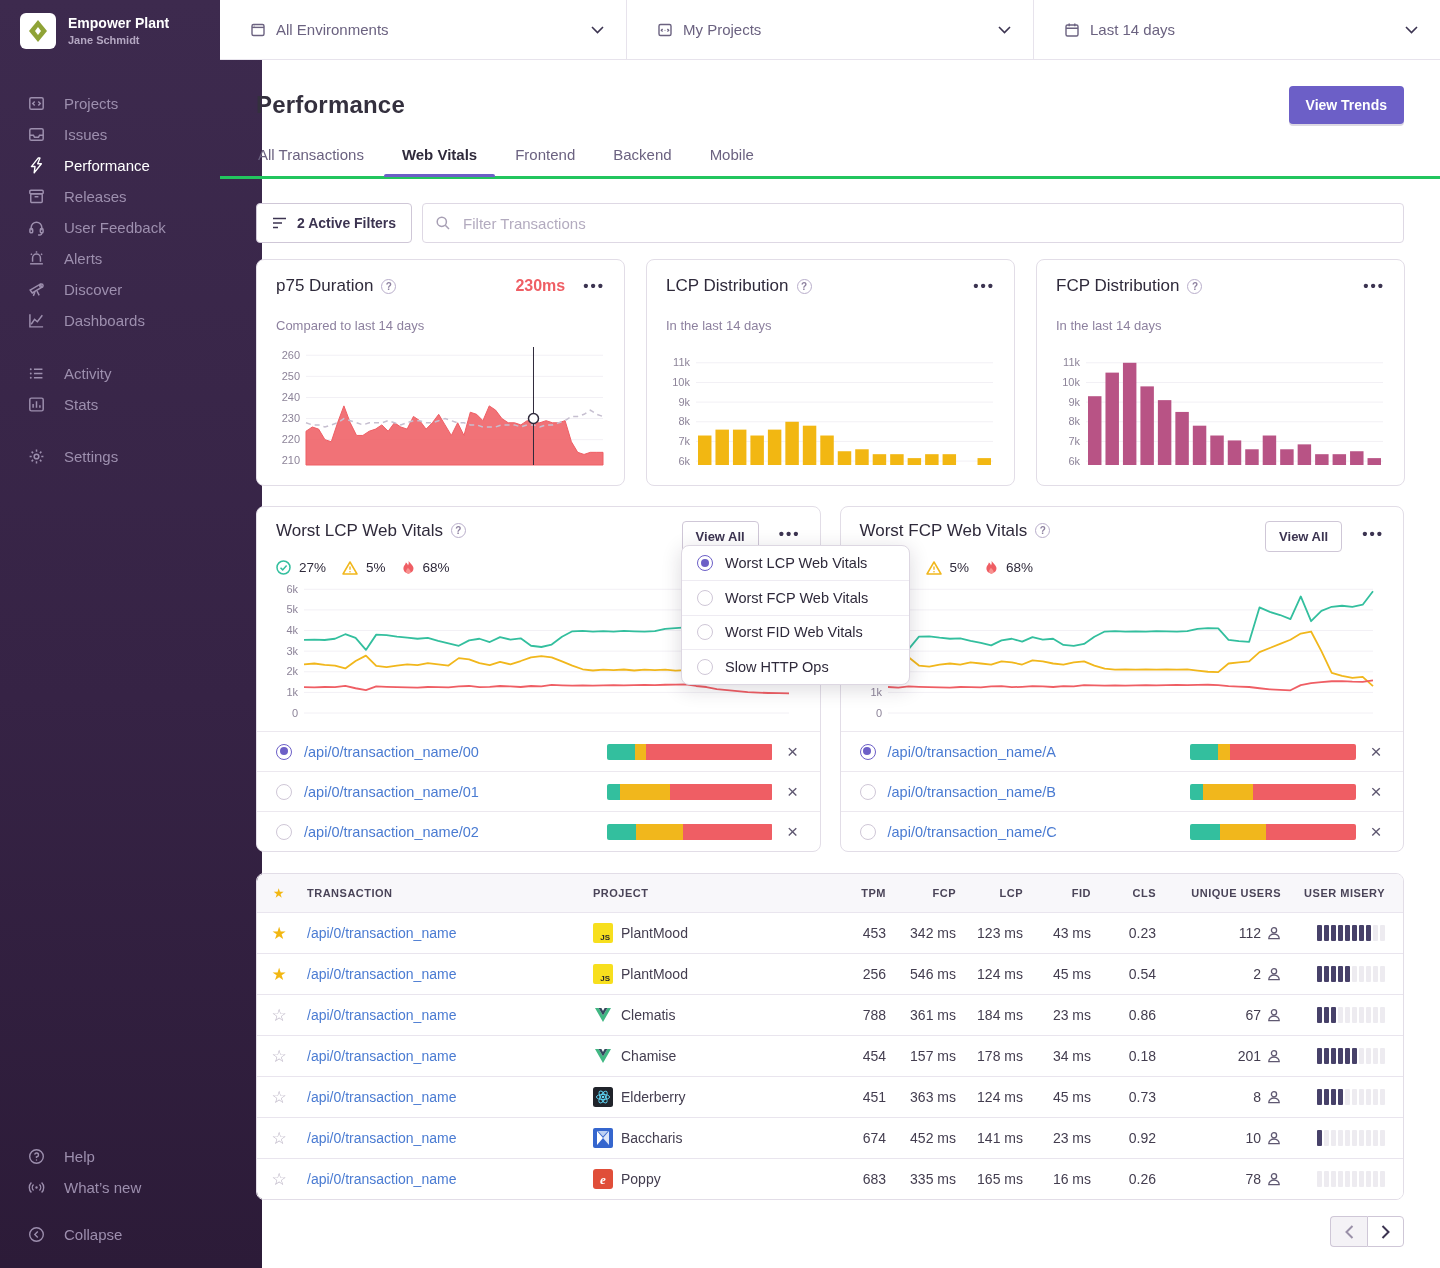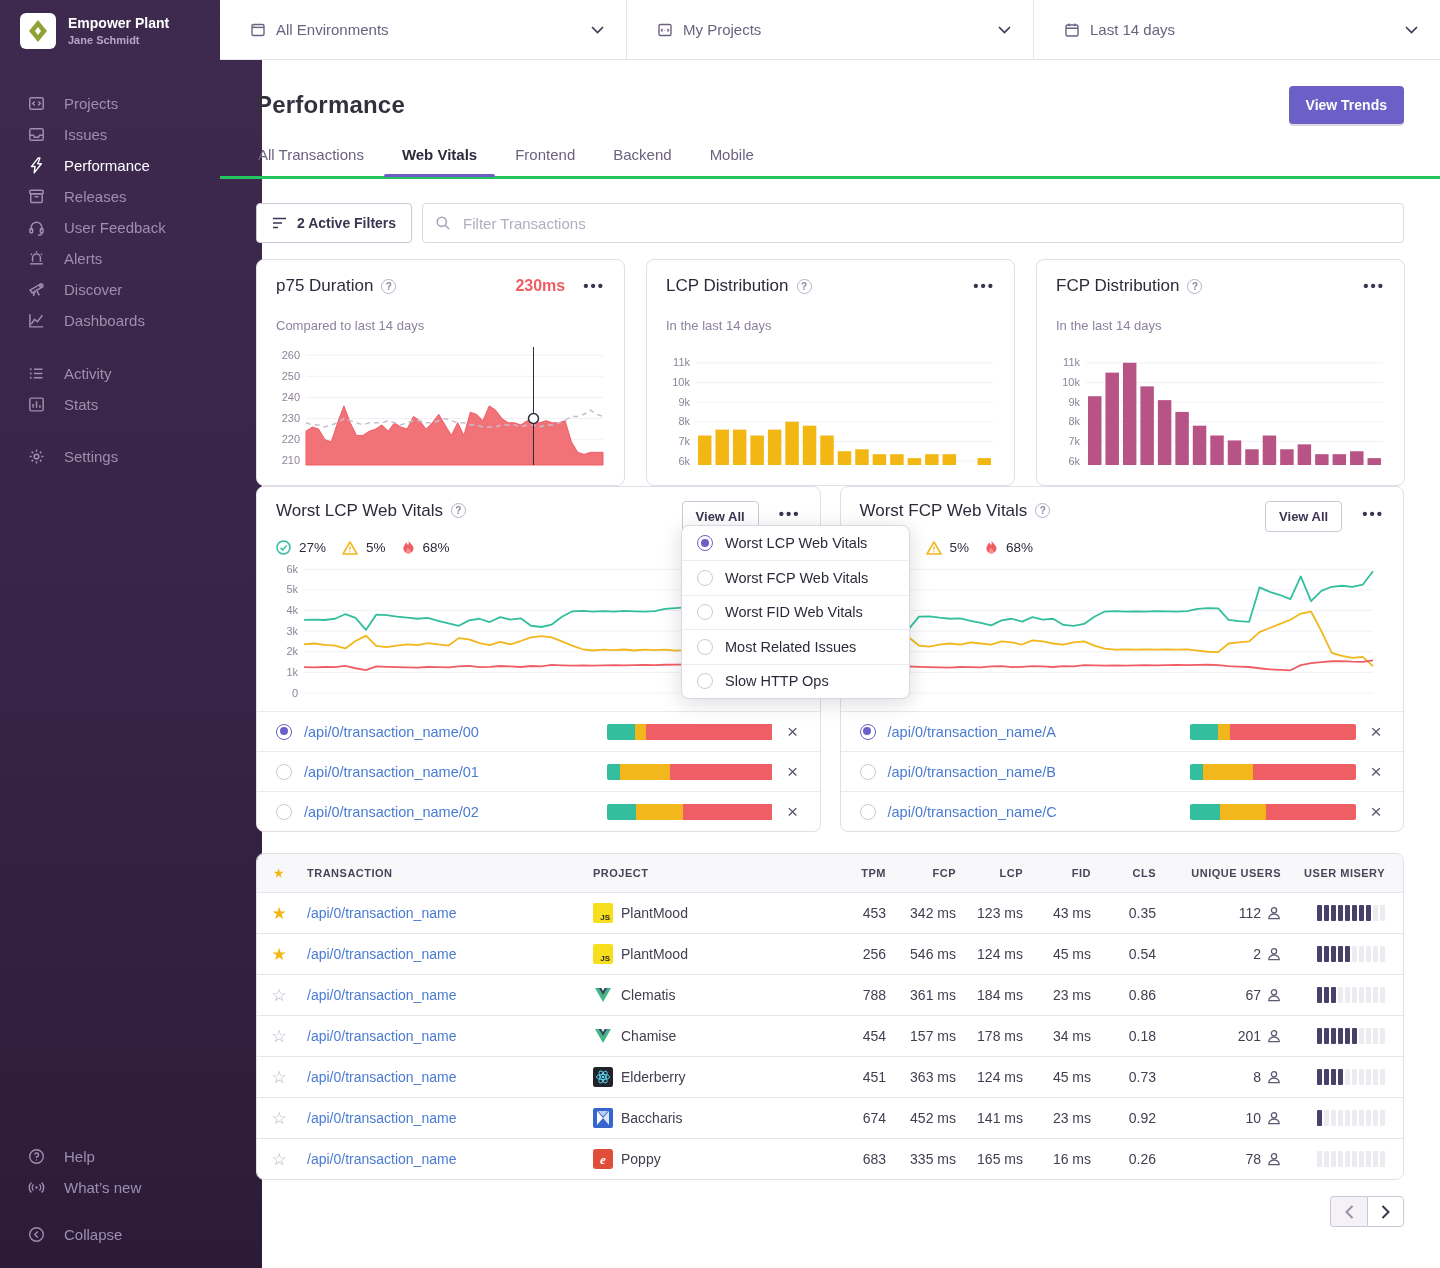--- a/index.html
+++ b/index.html
@@ -54,21 +54,21 @@
   .card { background:#fff; border:1px solid #e2dde7; border-radius:8px; padding:16px 19px; }
   .card-head { display:flex; align-items:center; gap:8px; }
   .card-title { font-size:17px; font-weight:500; color:#2f2a3b; }
   .q-ico { width:15px; height:15px; border:1px solid #b9aecb; border-radius:50%; color:#8d819f; font-size:10px; font-weight:bold; display:inline-flex; align-items:center; justify-content:center; }
   .spacer { flex:1; }
   .card-value { color:#ef5e64; font-size:16px; font-weight:600; margin-right:10px; }
   .dots { color:#3c3451; font-size:15px; font-weight:bold; letter-spacing:2px; cursor:pointer; line-height:10px; }
   .card-sub { font-size:13px; color:#8d819f; margin-top:22px; }
   .card svg.chart { display:block; margin-top:10px; }
 
-  .row2 { display:grid; grid-template-columns:1fr 1fr; gap:19px; position:relative; }
+  .row2 { margin-top:20px; display:grid; grid-template-columns:1fr 1fr; gap:19px; position:relative; }
   .card2 { background:#fff; border:1px solid #e2dde7; border-radius:8px; }
   .card2-top { padding:14px 19px 0; }
   .card2-head { display:flex; align-items:flex-start; gap:8px; }
   .btn-secondary { background:#fff; border:1px solid #cfc7d7; border-radius:4px; padding:7px 13px; font-weight:bold; font-size:13px; color:#3c3451; cursor:pointer; margin-right:12px; }
   .badges { display:flex; gap:16px; margin-top:8px; align-items:center; }
   .badge { display:flex; align-items:center; gap:8px; font-size:13.5px; color:#2f2a3b; }
   .vlist { margin-top:6px; }
   .vrow { display:flex; align-items:center; gap:12px; height:40px; border-top:1px solid #ece8ef; padding:0 19px; }
   .vlink { font-size:14.5px; color:#4a7bd2; cursor:pointer; }
   .segbar { width:166px; height:16px; border-radius:2px; overflow:hidden; display:flex; }
@@ -645,24 +645,20 @@
         <div class="dd-item">
           <span class="radio"></span>
           <span>Worst FCP Web Vitals</span>
         </div>
         <div class="dd-item">
           <span class="radio"></span>
           <span>Worst FID Web Vitals</span>
         </div>
         <div class="dd-item">
           <span class="radio"></span>
-          <span>Most Related Issues</span>
-        </div>
-        <div class="dd-item">
-          <span class="radio"></span>
           <span>Slow HTTP Ops</span>
         </div>
       </div>
     </div>
 
     <div class="table">
       <div class="trow thead">
         <div class="tc tc-star on">★</div>
         <div class="tc tc-txn">TRANSACTION</div>
         <div class="tc tc-proj">PROJECT</div>
@@ -682,21 +678,21 @@
               <svg class="pf-ico" viewBox="0 0 20 20">
                 <rect width="20" height="20" rx="2" fill="#f7df1e"></rect>
                 <text x="17" y="17" text-anchor="end" font-size="8" font-weight="bold" fill="#2a2a2a" font-family="Liberation Sans,sans-serif">JS</text>
               </svg>
               <span>PlantMood</span>
             </div>
             <div class="tc tc-tpm">453</div>
             <div class="tc tc-fcp">342 ms</div>
             <div class="tc tc-lcp">123 ms</div>
             <div class="tc tc-fid">43 ms</div>
-            <div class="tc tc-cls">0.35</div>
+            <div class="tc tc-cls">0.23</div>
             <div class="tc tc-users">
               <span>112</span>
               <svg width="14" height="14" viewBox="0 0 14 14" fill="none" stroke="#5f5871" stroke-width="1.3">
                 <circle cx="7" cy="4.2" r="2.6"></circle>
                 <path d="M1.8 12.6a5.2 4.6 0 0 1 10.4 0z"></path>
               </svg>
             </div>
             <div class="tc tc-misery">
               <span class="misery">
                 <i class="f"></i>

